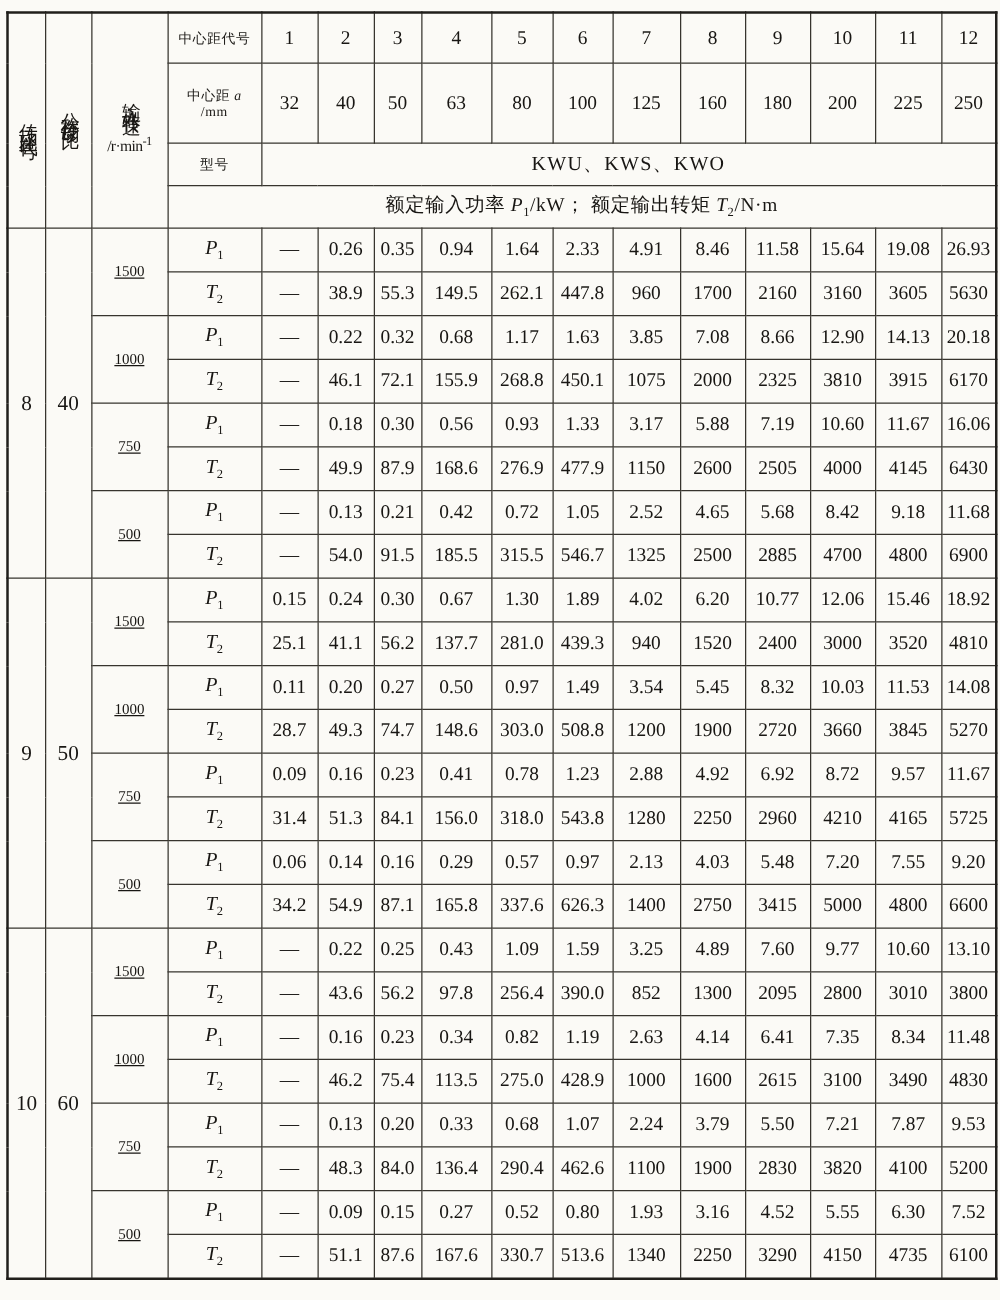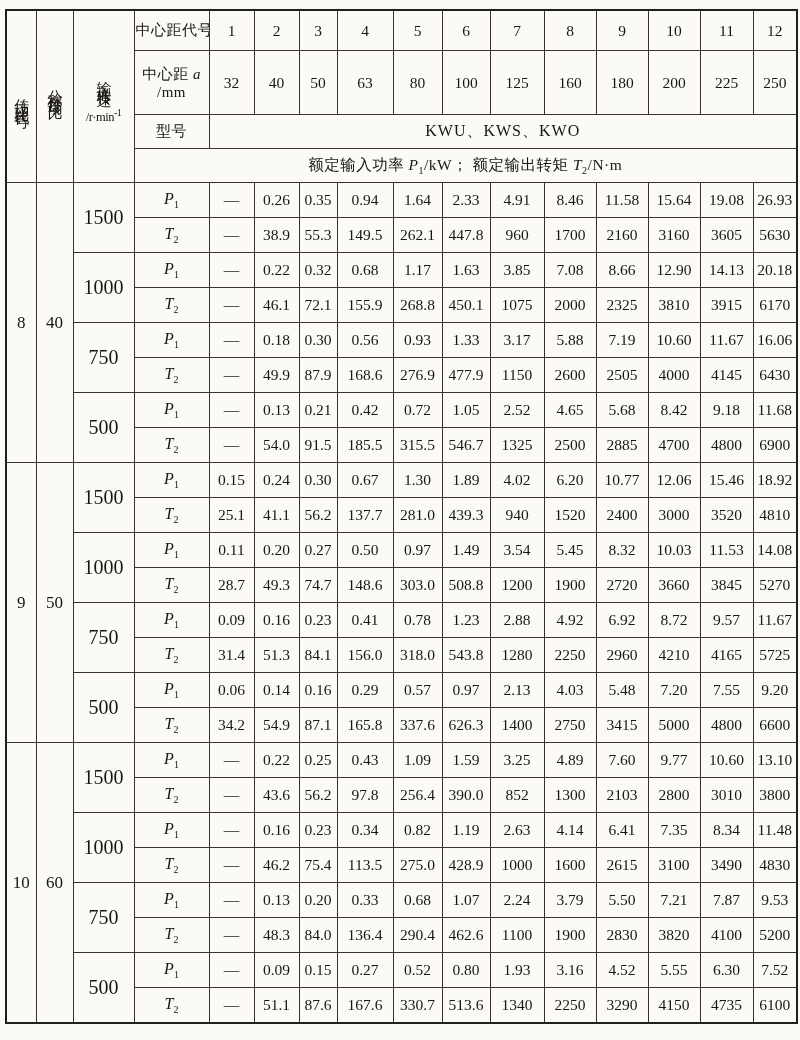--- a/index.html
+++ b/index.html
@@ -29,40 +29,40 @@
     font-weight: normal;
     font-size: 16px;
     overflow: hidden;
     white-space: nowrap;
   }
   tr.hr1 td, tr.hr1 th { height: 39px; }
   tr.hr2 td { height: 63px; }
   tr.hr3 td { height: 33px; font-family: Liberation Serif, serif; }
   tr.hr4 td { height: 33px; margin-top: 13px; }
   tbody.data tr td { height: 34px; }
-  .hlabel { font-size: 15px; letter-spacing: 0.5px; }
+  .hlabel { font-size: 11px; letter-spacing: 0.5px; }
   .vhead {
     display: flex; flex-direction: column;
     align-items: center; justify-content: center;
     gap: 3px; height: 170px;
   }
   .vtext {
     writing-mode: vertical-rl;
     text-orientation: upright;
     font-size: 15px;
     letter-spacing: 4px;
     line-height: 1;
   }
   .sym { font-size: 14px; line-height: 1; }
   .unit { font-size: 12.5px; line-height: 1; letter-spacing: -0.5px; }
   sub { font-size: 10px; }
   sup { font-size: 10px; }
   i { font-style: italic; }
   .code-cell { font-size: 17px; }
-  .speed-cell { font-size: 20px; }
+  .speed-cell { font-size: 12px; text-decoration: underline; }
   .rowlabel { font-size: 16px; margin-top: 16px; }
   .model-cell { font-size: 16px; letter-spacing: 1px; }
   .spec-cell { font-size: 15.5px; letter-spacing: 0.5px; }
   .val { font-size: 15.5px; }
 </style>
 </head>
 <body>
 
 <div class="page">
   <table class="spec">
@@ -418,21 +418,21 @@
         <tr>
           <td class="rowlabel"><i>T</i><sub>2</sub></td>
           <td class="val">—</td>
           <td class="val">43.6</td>
           <td class="val">56.2</td>
           <td class="val">97.8</td>
           <td class="val">256.4</td>
           <td class="val">390.0</td>
           <td class="val">852</td>
           <td class="val">1300</td>
-          <td class="val">2103</td>
+          <td class="val">2095</td>
           <td class="val">2800</td>
           <td class="val">3010</td>
           <td class="val">3800</td>
         </tr>
         <tr>
           <td class="speed-cell" rowspan="2">1000</td>
           <td class="rowlabel"><i>P</i><sub>1</sub></td>
           <td class="val">—</td>
           <td class="val">0.16</td>
           <td class="val">0.23</td>

